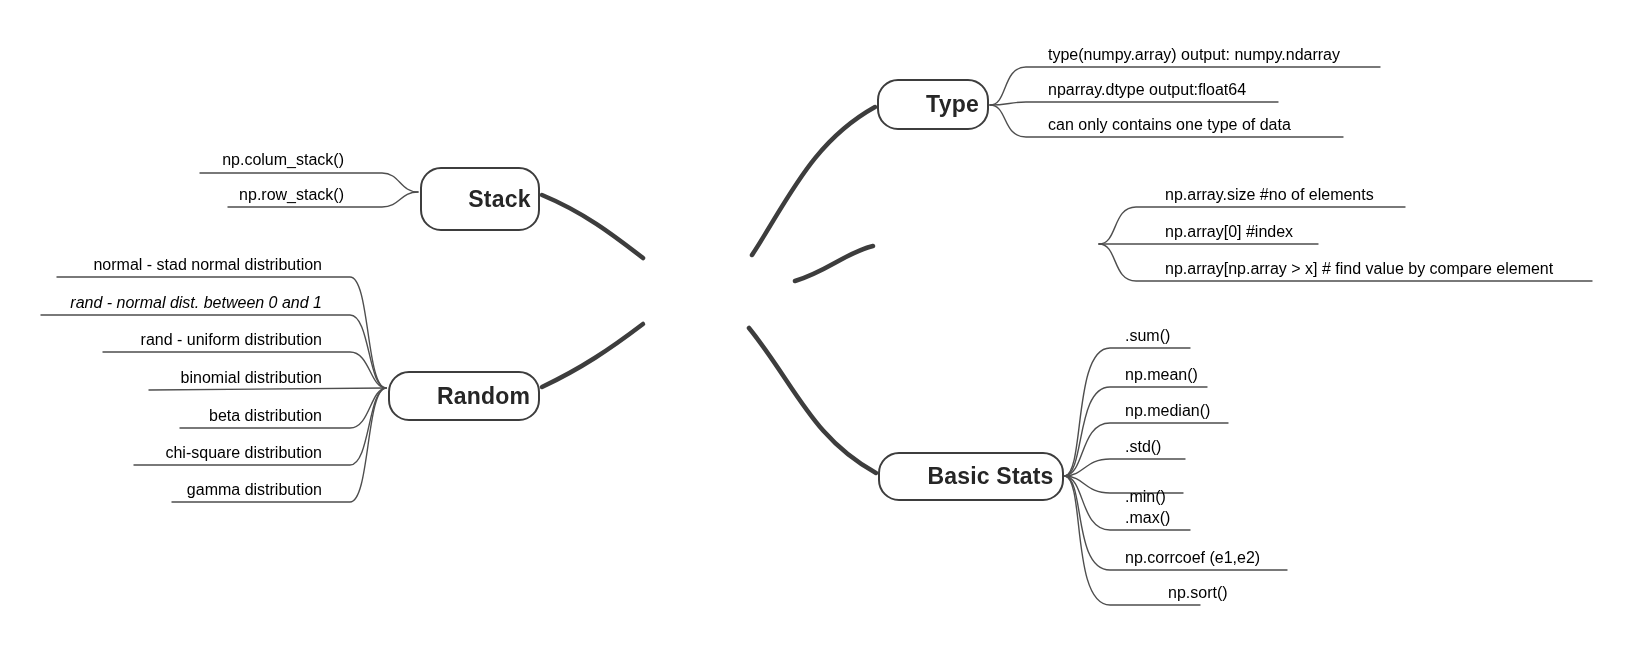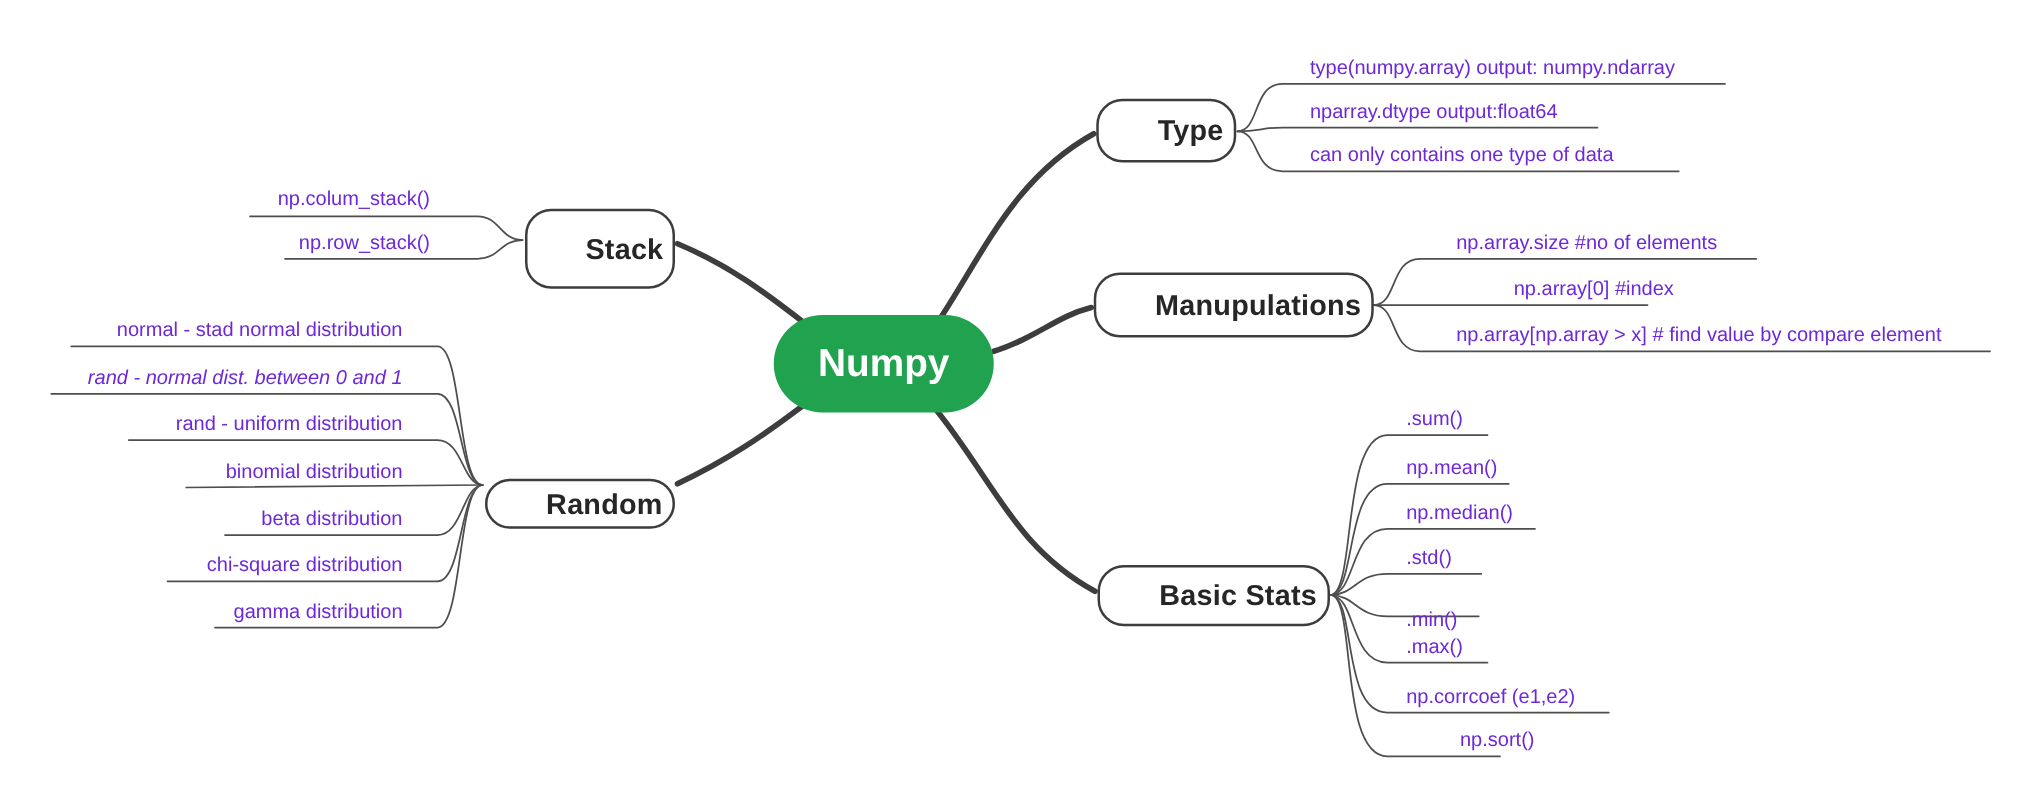--- a/index.html
+++ b/index.html
@@ -29,21 +29,21 @@
     position:absolute;
     box-sizing:border-box;
     border-radius:39px;
     display:flex;align-items:center;justify-content:center;
     font-weight:bold;font-size:31px;color:#ffffff;
     z-index:2;
   }
   .leaf{
     position:absolute;
     height:20px;line-height:20px;
-    font-size:16px;color:#6d28d9;
+    font-size:16px;color:#000000;
     white-space:nowrap;
     z-index:2;
   }
   .leaf.r{text-align:right;}
 </style>
 </head>
 <body>
 
 <div id="canvas">
 
@@ -77,45 +77,43 @@
     <path class="wire" d="M 1065 476 C 1085 472, 1073 348, 1110 348 L 1190 348"></path>
     <path class="wire" d="M 1065 476 C 1085 473, 1076 387, 1110 387 L 1207 387"></path>
     <path class="wire" d="M 1065 476 C 1085 474, 1080 423, 1110 423 L 1228 423"></path>
     <path class="wire" d="M 1065 476 C 1085 475, 1085 459, 1110 459 L 1185 459"></path>
     <path class="wire" d="M 1065 476 C 1085 477, 1085 493, 1110 493 L 1183 493"></path>
     <path class="wire" d="M 1065 476 C 1085 478, 1080 530, 1110 530 L 1190 530"></path>
     <path class="wire" d="M 1065 476 C 1085 479, 1073 570, 1110 570 L 1287 570"></path>
     <path class="wire" d="M 1065 476 C 1085 479, 1071 605, 1110 605 L 1200 605"></path>
   </svg>
 
-  <div class="root" style="left:619px;top:252px;width:176px;height:78px;background:#20A24E;">Numpy</div>
 
   <div class="topic" style="left:420px;top:167px;width:120px;height:64px;">Stack</div>
-  <div class="topic" style="left:388px;top:383px;width:152px;height:40px;">Random</div>
+  <div class="topic" style="left:388px;top:371px;width:152px;height:50px;">Random</div>
   <div class="topic" style="left:877px;top:79px;width:112px;height:51px;">Type</div>
-  <div class="topic" style="left:875px;top:218px;width:224px;height:52px;">Manupulations</div>
   <div class="topic" style="left:878px;top:452px;width:186px;height:49px;">Basic Stats</div>
 
   <div class="leaf r" style="right:1283px;top:150px;">np.colum_stack()</div>
   <div class="leaf r" style="right:1283px;top:185px;">np.row_stack()</div>
 
   <div class="leaf r" style="right:1305px;top:255px;padding-left:32px;">normal - stad normal distribution</div>
   <div class="leaf r" style="right:1305px;top:293px;font-style:italic;">rand - normal dist. between 0 and 1</div>
   <div class="leaf r" style="right:1305px;top:330px;">rand - uniform distribution</div>
   <div class="leaf r" style="right:1305px;top:368px;">binomial distribution</div>
   <div class="leaf r" style="right:1305px;top:406px;">beta distribution</div>
   <div class="leaf r" style="right:1305px;top:443px;">chi-square distribution</div>
   <div class="leaf r" style="right:1305px;top:480px;">gamma distribution</div>
 
   <div class="leaf" style="left:1048px;top:45px;">type(numpy.array) output: numpy.ndarray</div>
   <div class="leaf" style="left:1048px;top:80px;">nparray.dtype output:float64</div>
   <div class="leaf" style="left:1048px;top:115px;">can only contains one type of data</div>
 
   <div class="leaf" style="left:1165px;top:185px;">np.array.size #no of elements</div>
-  <div class="leaf" style="left:1211px;top:222px;">np.array[0] #index</div>
+  <div class="leaf" style="left:1165px;top:222px;">np.array[0] #index</div>
   <div class="leaf" style="left:1165px;top:259px;">np.array[np.array &gt; x] # find value by compare element</div>
 
   <div class="leaf" style="left:1125px;top:326px;">.sum()</div>
   <div class="leaf" style="left:1125px;top:365px;">np.mean()</div>
   <div class="leaf" style="left:1125px;top:401px;">np.median()</div>
   <div class="leaf" style="left:1125px;top:437px;">.std()</div>
   <div class="leaf" style="left:1125px;top:471px;margin-top:16px;">.min()</div>
   <div class="leaf" style="left:1125px;top:508px;">.max()</div>
   <div class="leaf" style="left:1125px;top:548px;">np.corrcoef (e1,e2)</div>
   <div class="leaf" style="left:1168px;top:583px;">np.sort()</div>

